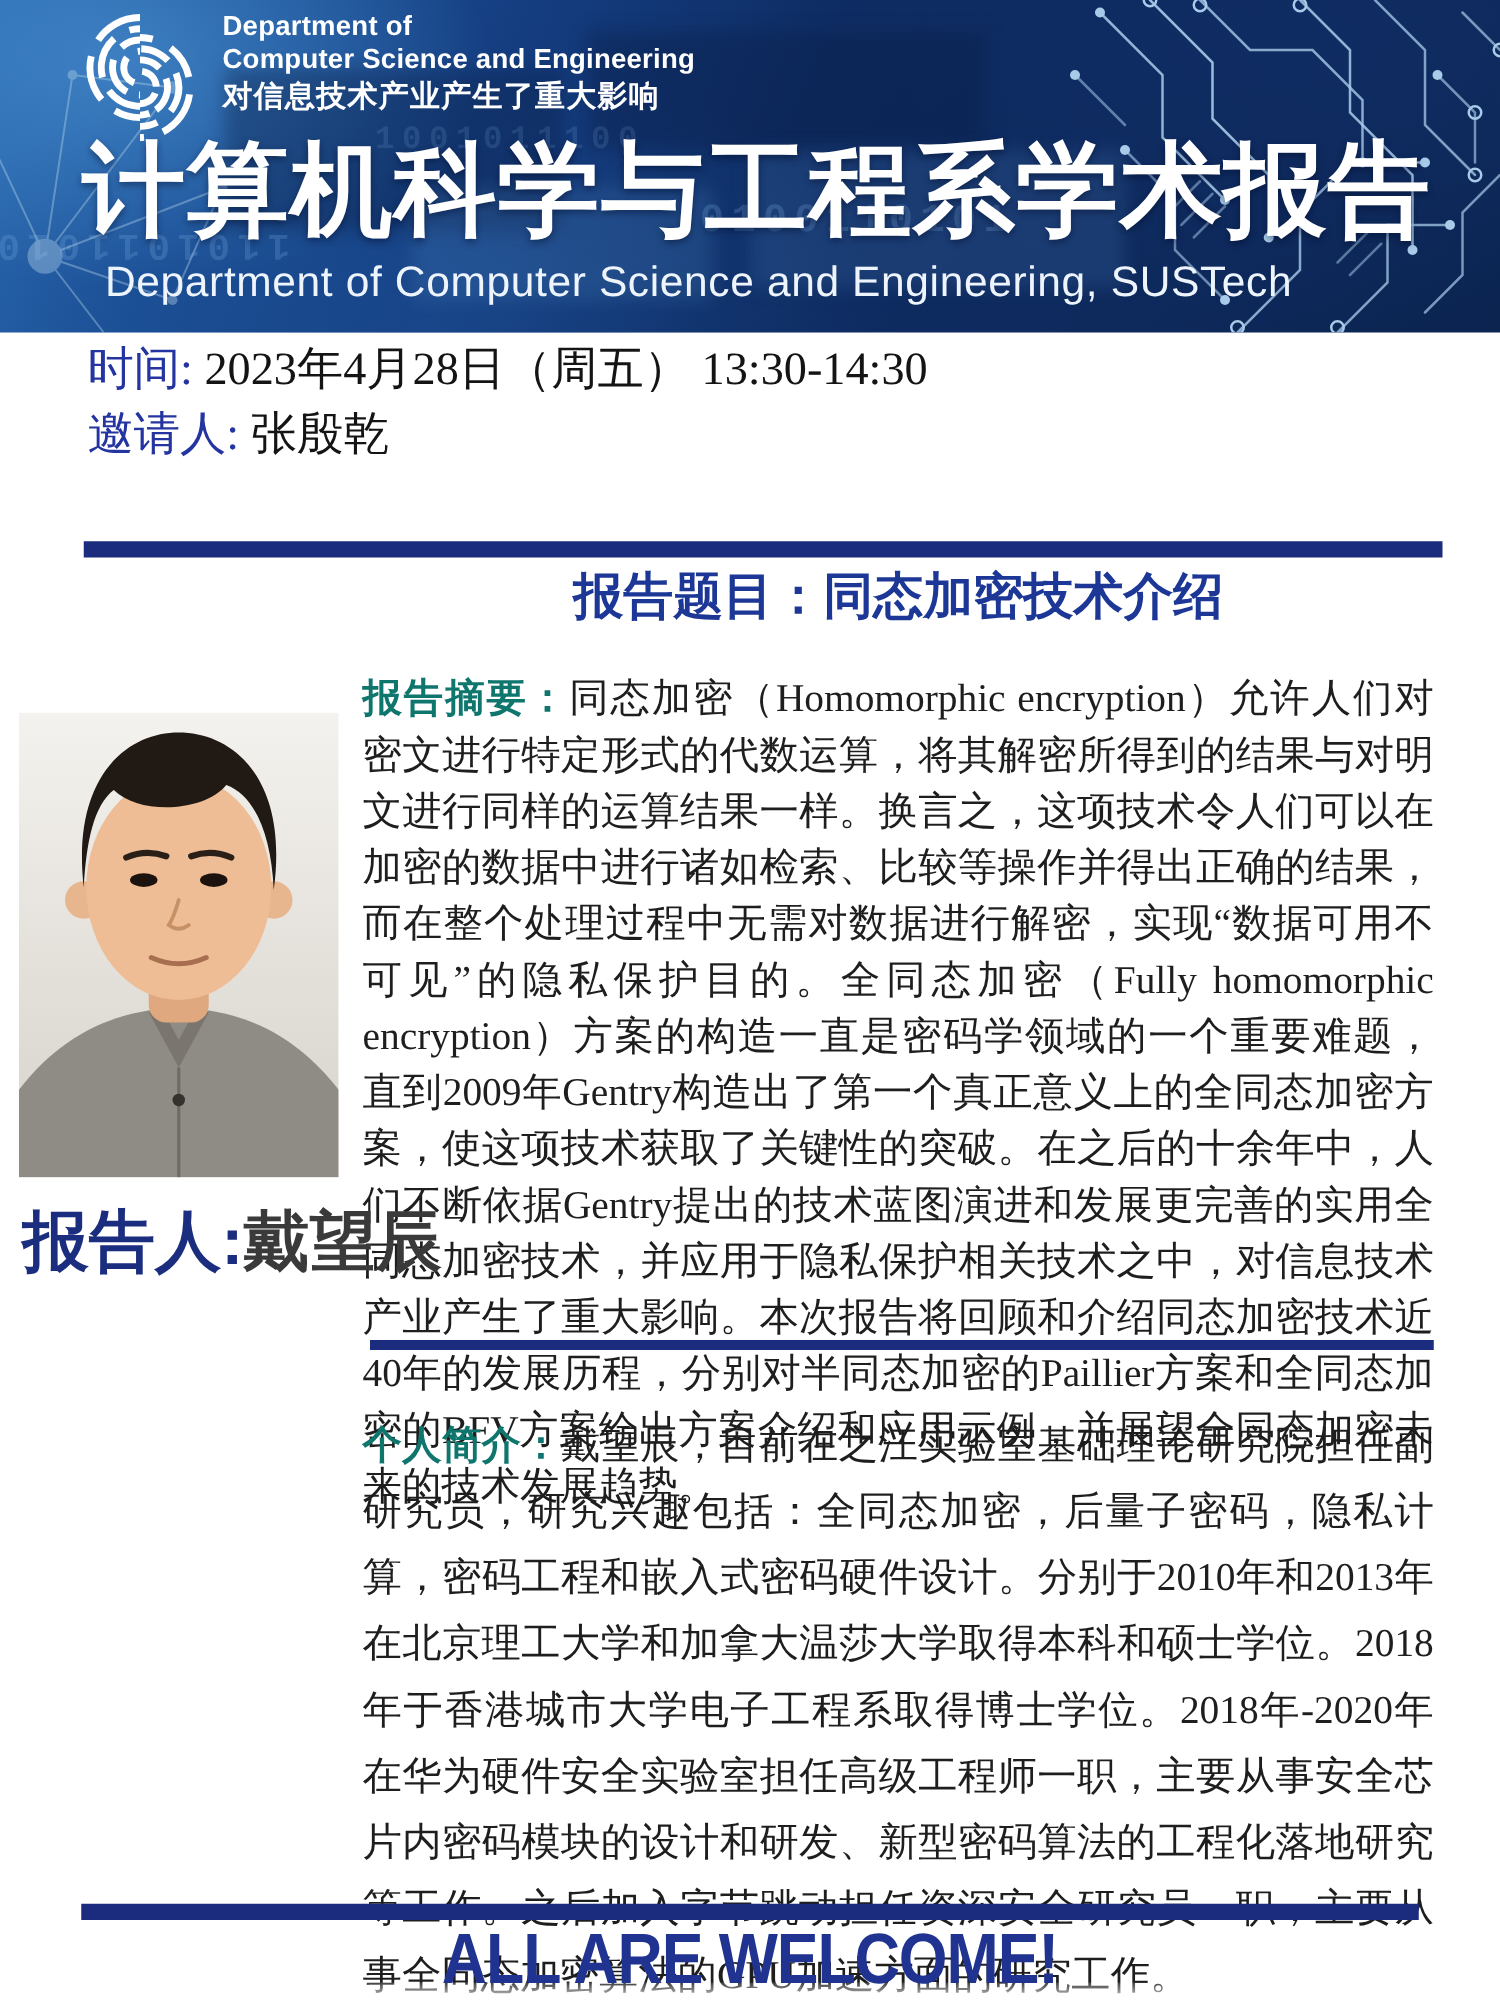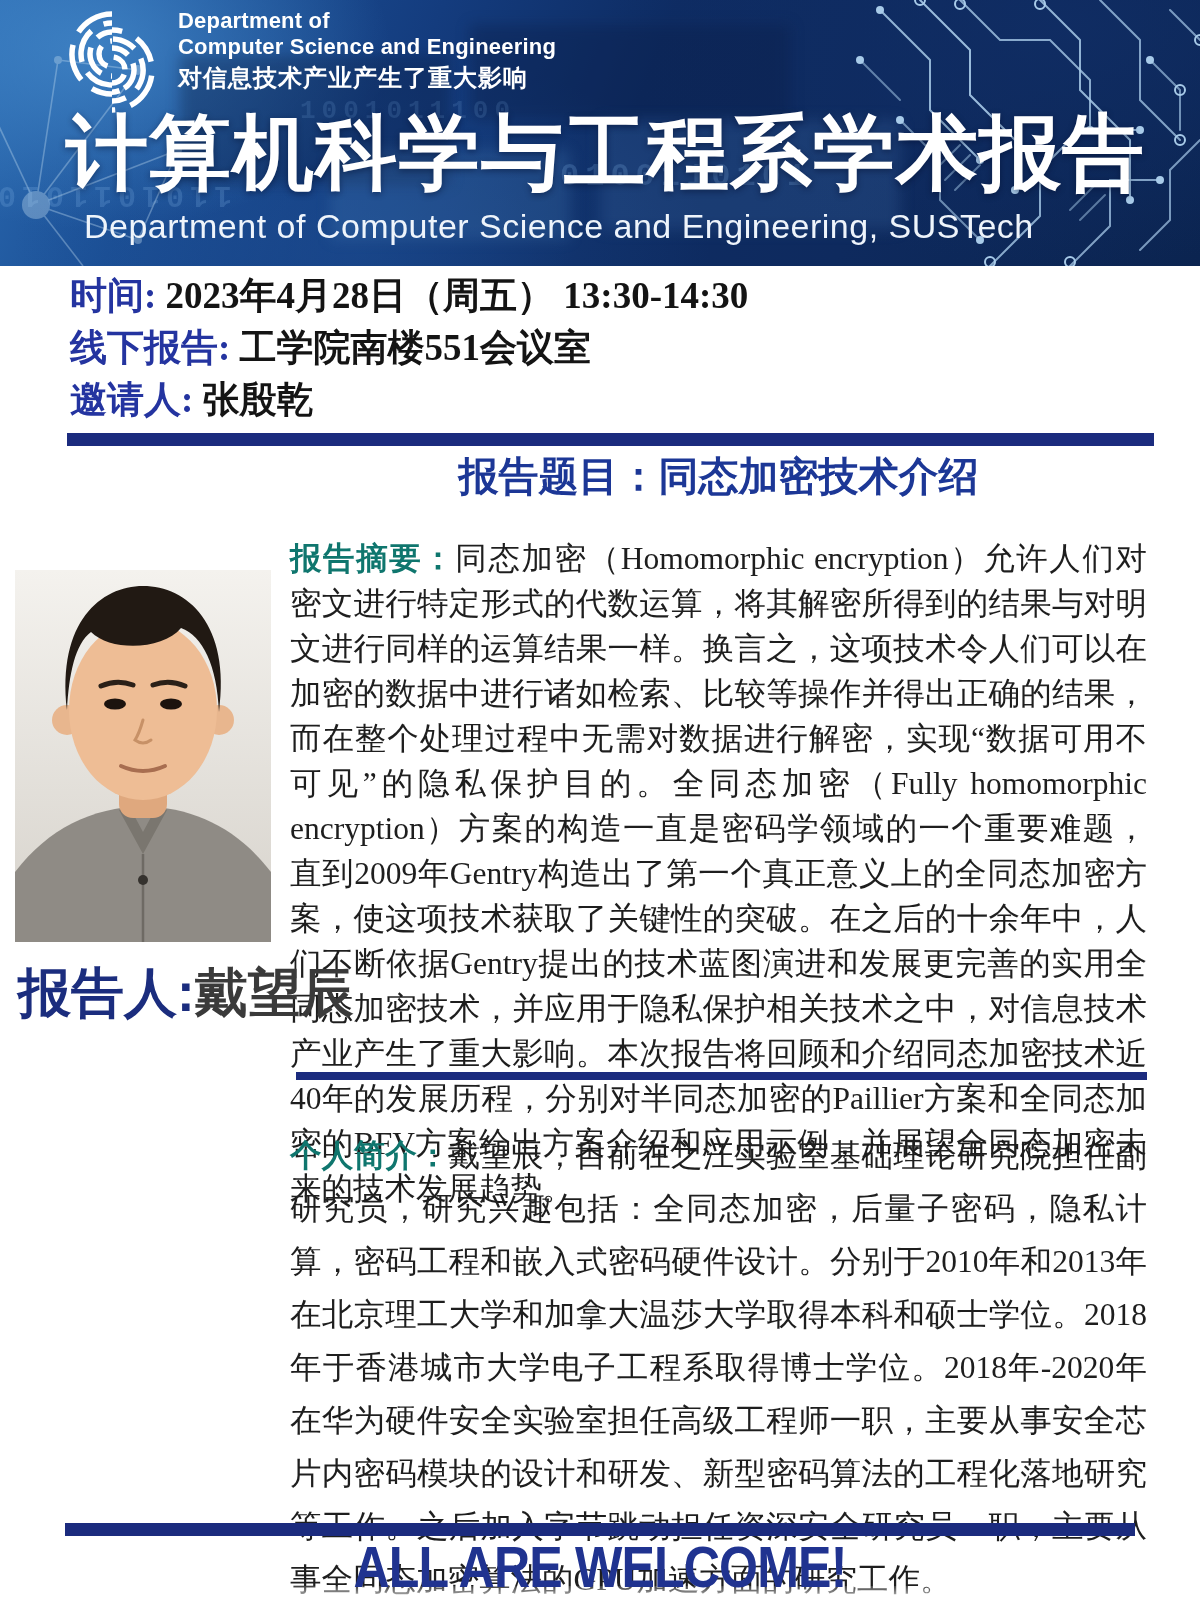--- a/index.html
+++ b/index.html
@@ -19,21 +19,21 @@
   .dept-lines{margin-left:14px;color:#ffffff;font-family:"Liberation Sans","DejaVu Sans",sans-serif;}
   .dept-en{font-size:22px;font-weight:bold;line-height:26px;letter-spacing:.2px;}
   .dept-zh{font-size:24px;font-weight:bold;line-height:32px;margin-top:2px;letter-spacing:1px;}
   .hero-title{position:absolute;left:66px;top:108px;width:1100px;color:#ffffff;
     font-family:"Liberation Sans","DejaVu Sans",sans-serif;font-weight:900;font-size:82px;
     line-height:90px;letter-spacing:1px;text-shadow:0 2px 6px rgba(0,10,40,.45);}
   .hero-sub{position:absolute;left:84px;top:207px;color:#eef4fb;
     font-family:"Liberation Sans","DejaVu Sans",sans-serif;font-size:34px;font-weight:500;letter-spacing:.5px;}
   
   .info{position:absolute;left:70px;top:272px;width:1070px;
-    font-size:37px;font-weight:bold;color:#141414;}
+    font-size:37px;font-weight:normal;color:#141414;}
   .info-row{height:52px;line-height:48px;white-space:nowrap;}
   .info-label{color:#2434a0;}
   .bar{position:absolute;background:#1b2b7e;}
   .bar-top{left:67px;top:433px;width:1087px;height:13px;}
   
   .topic{position:absolute;left:290px;top:449px;width:857px;text-align:center;
     font-family:"Liberation Sans","DejaVu Sans",sans-serif;font-weight:900;font-size:40px;color:#1c3796;}
   
   .abstract{position:absolute;left:290px;top:504px;width:857px;
     font-size:31.5px;line-height:45px;text-align:justify;color:#1e1e1e;}
@@ -168,23 +168,20 @@
 
     <div class="hero-title">计算机科学与工程系学术报告</div>
     <div class="hero-sub">Department of Computer Science and Engineering, SUSTech</div>
   </div>
 
   <div class="info">
     <div class="info-row">
       <span class="info-label">时间: </span><span>2023年4月28日（周五） 13:30-14:30</span>
     </div>
     <div class="info-row">
-      <span class="info-label">线下报告: </span><span>工学院南楼551会议室</span>
-    </div>
-    <div class="info-row">
       <span class="info-label">邀请人: </span><span>张殷乾</span>
     </div>
   </div>
 
   <div class="bar bar-top"></div>
 
   <div class="topic">报告题目：同态加密技术介绍</div>
 
   <p class="abstract"><span class="para-label">报告摘要：</span><span>同态加密（Homomorphic encryption）允许人们对密文进行特定形式的代数运算，将其解密所得到的结果与对明文进行同样的运算结果一样。换言之，这项技术令人们可以在加密的数据中进行诸如检索、比较等操作并得出正确的结果，而在整个处理过程中无需对数据进行解密，实现“数据可用不可见”的隐私保护目的。全同态加密（Fully homomorphic encryption）方案的构造一直是密码学领域的一个重要难题，直到2009年Gentry构造出了第一个真正意义上的全同态加密方案，使这项技术获取了关键性的突破。在之后的十余年中，人们不断依据Gentry提出的技术蓝图演进和发展更完善的实用全同态加密技术，并应用于隐私保护相关技术之中，对信息技术产业产生了重大影响。本次报告将回顾和介绍同态加密技术近40年的发展历程，分别对半同态加密的Paillier方案和全同态加密的BFV方案给出方案介绍和应用示例，并展望全同态加密未来的技术发展趋势。</span></p>
 

